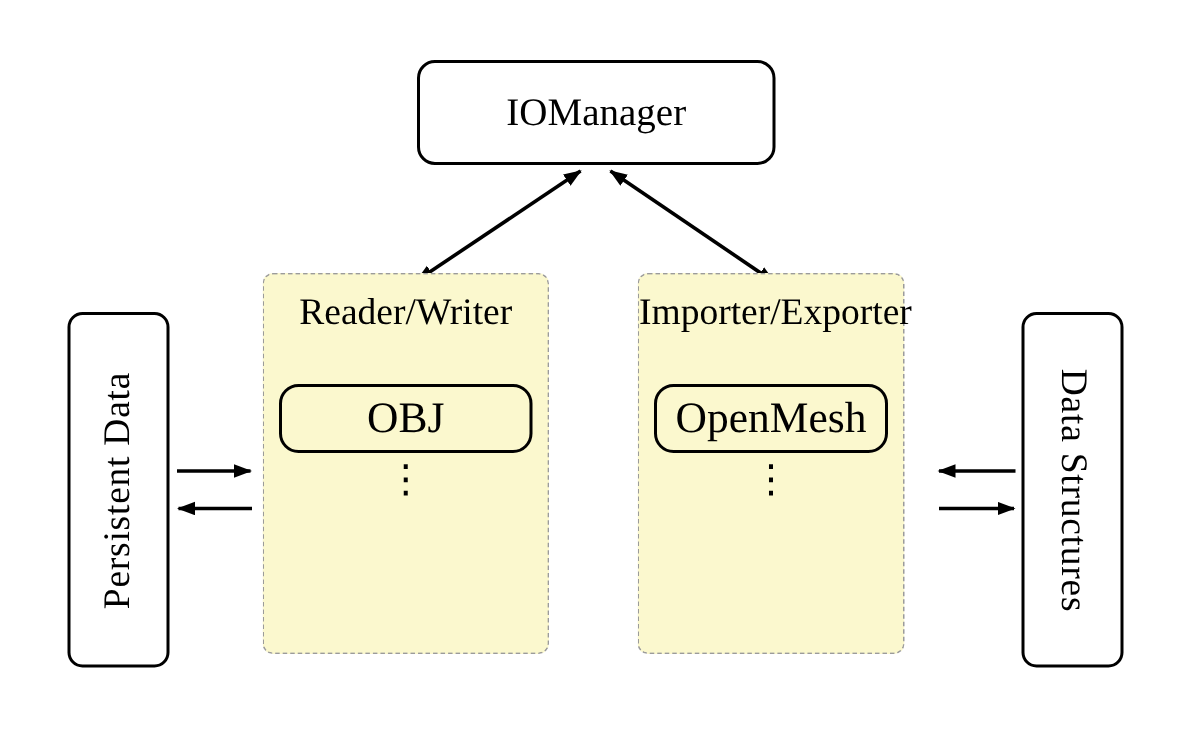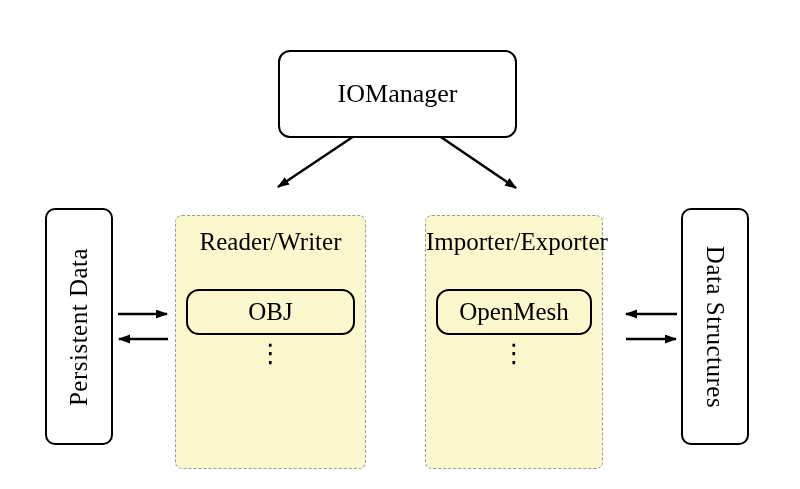--- a/index.html
+++ b/index.html
@@ -37,39 +37,39 @@
   .node {
     position: absolute;
     background: var(--node_fill);
     border: 2.5px solid var(--ink);
     display: flex;
     align-items: center;
     justify-content: center;
     text-align: center;
   }
   .iomanager {
-    left: 278px; top: 50px;
-    width: 239px; height: 88px;
+    left: 278px; top: 40px;
+    width: 239px; height: 70px;
     border-radius: 12px;
     font-size: 26px;
   }
   .side-box {
     width: 68px;
     border-radius: 10px;
     font-size: 25px;
   }
   .side-left  { left: 45px;  top: 208px; height: 237px; }
   .side-right { left: 681px; top: 208px; height: 237px; }
   .vtext { white-space: nowrap; letter-spacing: 0.5px; }
   .rot-ccw { transform: rotate(-90deg); }
   .rot-cw  { transform: rotate(90deg); }
 
   .group {
     position: absolute;
-    top: 215px;
+    top: 182px;
     height: 254px;
     background: var(--group_fill);
     border: 1.6px dashed var(--group_border);
     border-radius: 7px;
   }
   .group-rw { left: 175px; width: 191px; }
   .group-ie { left: 425px; width: 178px; }
   .group-title {
     position: absolute;
     top: 12px; left: 0;
@@ -82,21 +82,21 @@
     position: absolute;
     left: 10px;
     width: calc(100% - 20px);
     background: var(--group_fill);
     border: 2.8px solid var(--ink);
     border-radius: 13px;
     display: flex;
     align-items: center;
     justify-content: center;
     text-align: center;
-    font-size: 25px;
+    font-size: 29px;
     line-height: 1.12;
     white-space: pre-line;
   }
   .inner-top    { top: 73px;  height: 46px; }
   .inner-bottom { top: 176px; height: 60px; }
   .dots {
     position: absolute;
     top: 124px; left: 0;
     width: 100%;
     text-align: center;

